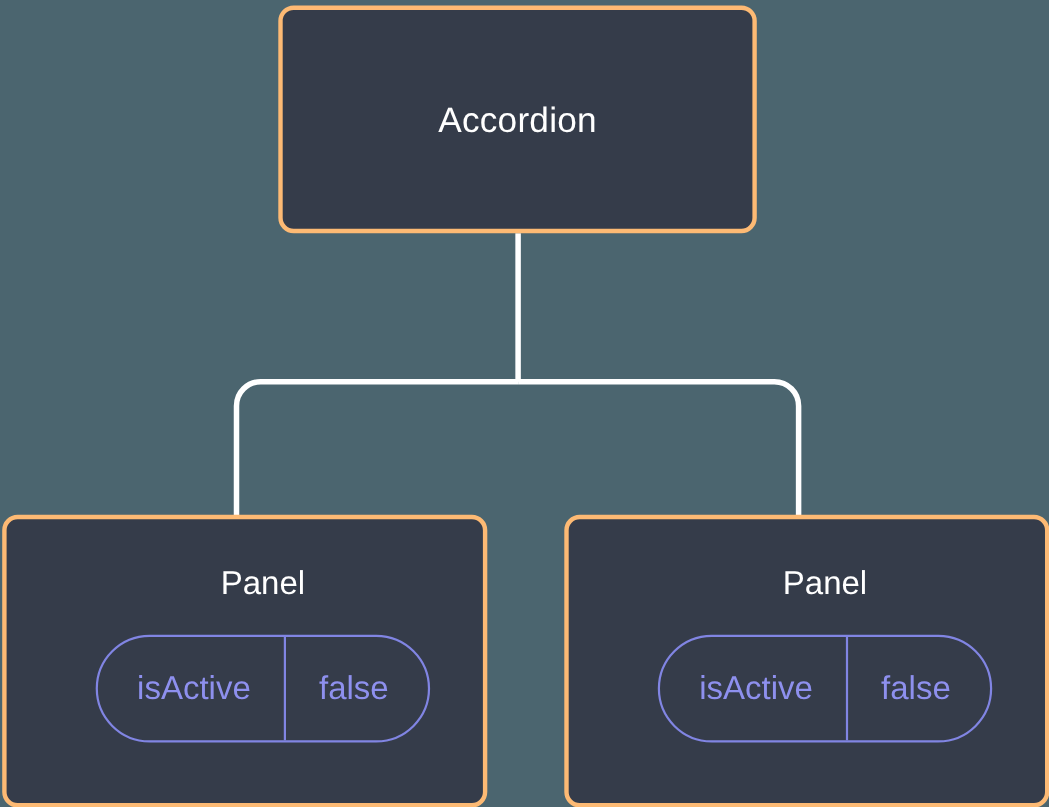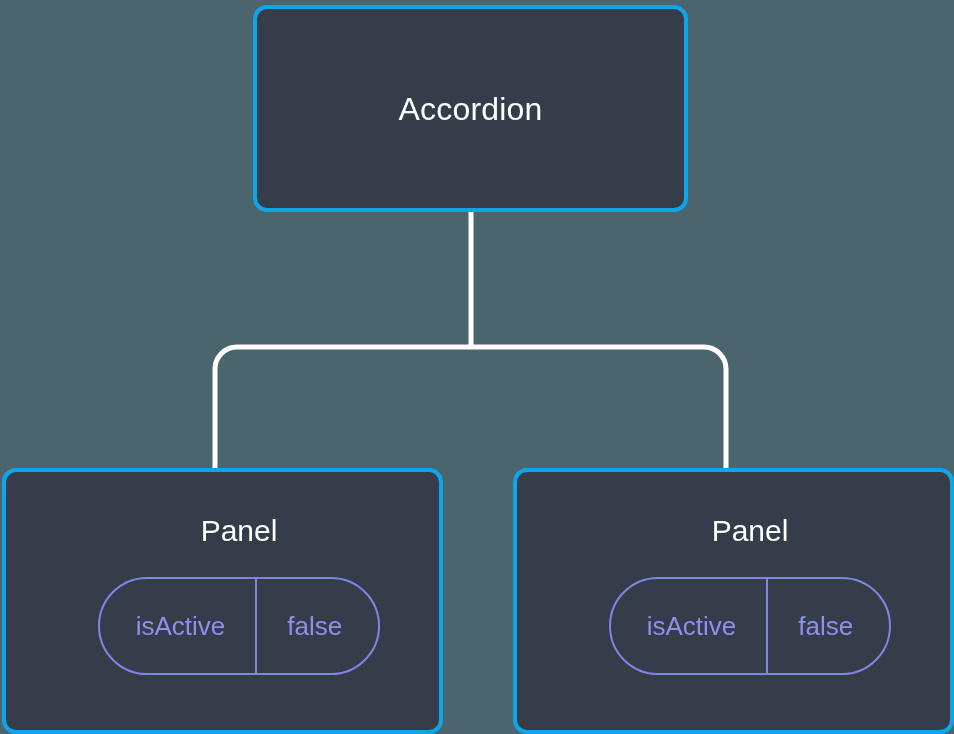--- a/index.html
+++ b/index.html
@@ -26,21 +26,21 @@
     width: 954px;
     height: 734px;
     pointer-events: none;
   }
 
   
   .node {
     position: absolute;
     box-sizing: border-box;
     background: #353c4a;
-    border: 4px solid #0ea5e9;
+    border: 4px solid #fdba74;
     border-radius: 14px;
     display: flex;
     flex-direction: column;
     align-items: center;
   }
 
   
   .node-root {
     left: 253px;
     top: 5px;
@@ -81,21 +81,21 @@
     align-items: stretch;
     border: 2px solid #8185e3;
     border-radius: 49px;
     color: #8e90ee;
   }
   .prop-key,
   .prop-val {
     display: flex;
     align-items: center;
     justify-content: center;
-    font-size: 26px;
+    font-size: 30px;
     white-space: nowrap;
     line-height: 1;
     text-align: right;
   }
   .prop-key {
     padding: 0 30px 0 36px;
   }
   .prop-val {
     padding: 0 36px 0 30px;
     border-left: 2px solid #8185e3;

